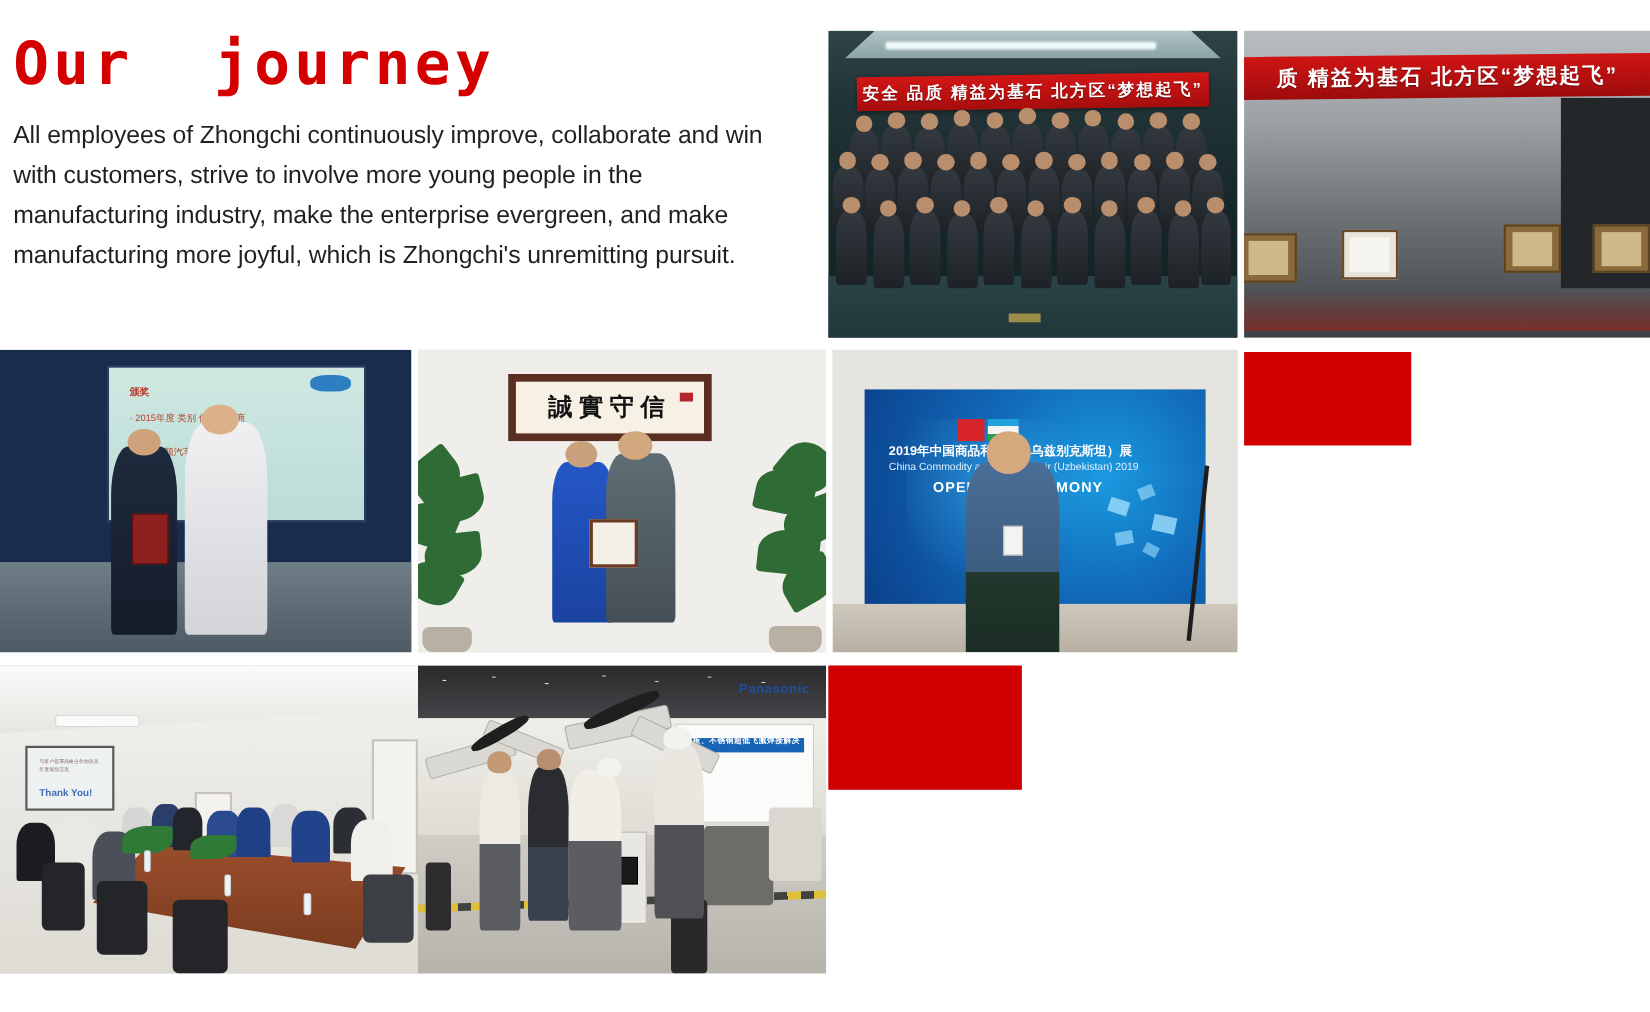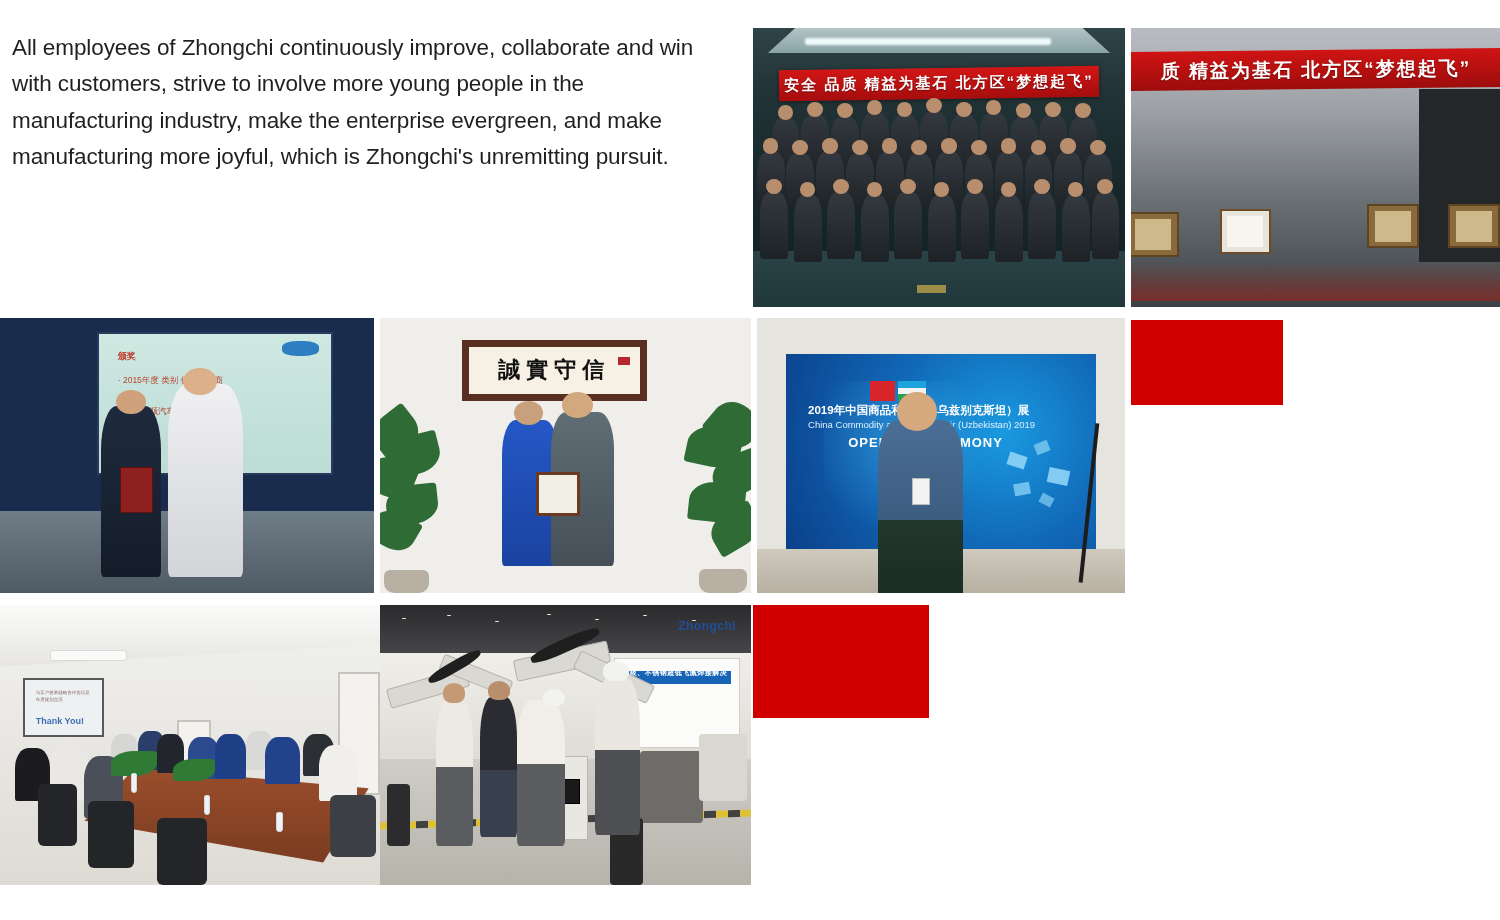--- a/index.html
+++ b/index.html
@@ -220,20 +220,21 @@
   .p7 .worker { position:absolute; border-radius:30% 30% 5% 5%; }
   .p7 .cap { position:absolute; border-radius:50% 50% 40% 40%; background:#f2f2ee; }
   .p7 .mach { position:absolute; background:#6d6c68; border-radius:4px; }
 </style>
 </head>
 <body>
 
 <div class="page">
 
   <div class="intro">
+    <h1 class="heading">Our  journey</h1>
     <p class="body-copy">All employees of Zhongchi continuously improve, collaborate and win with customers, strive to involve more young people in the manufacturing industry, make the enterprise evergreen, and make manufacturing more joyful, which is Zhongchi's unremitting pursuit.</p>
   </div>
 
   <div class="photo p2" style="left:1131px; top:28px; width:369px; height:279px;">
     <div class="scene">
       <div class="wall"></div>
       <div class="dark"></div>
       <div class="banner">
         <span>质 精益为基石 北方区“梦想起飞”</span>
       </div>
@@ -487,21 +488,21 @@
       <div class="ceiling">
         <div class="dot" style="left:6%;  top:28%;"></div>
         <div class="dot" style="left:18%; top:20%;"></div>
         <div class="dot" style="left:31%; top:34%;"></div>
         <div class="dot" style="left:45%; top:18%;"></div>
         <div class="dot" style="left:58%; top:30%;"></div>
         <div class="dot" style="left:71%; top:20%;"></div>
         <div class="dot" style="left:84%; top:32%;"></div>
       </div>
       <div class="backwall"></div>
-      <div class="brand">Zhongchi</div>
+      <div class="brand">Panasonic</div>
       <div class="board">
         <div class="bt">薄板、不锈钢超低飞溅焊接解决方案</div>
       </div>
       <div class="floor"></div>
       <div class="hazard"></div>
 
       <div class="arm" style="left:2%;  top:26%; width:22%; height:7%; transform:rotate(-16deg);"></div>
       <div class="arm" style="left:16%; top:22%; width:20%; height:6%; transform:rotate(22deg);"></div>
       <div class="cable" style="left:12%; top:20%; width:16%; height:4%; transform:rotate(-30deg);"></div>
       <div class="arm" style="left:36%; top:16%; width:26%; height:8%; transform:rotate(-12deg);"></div>

